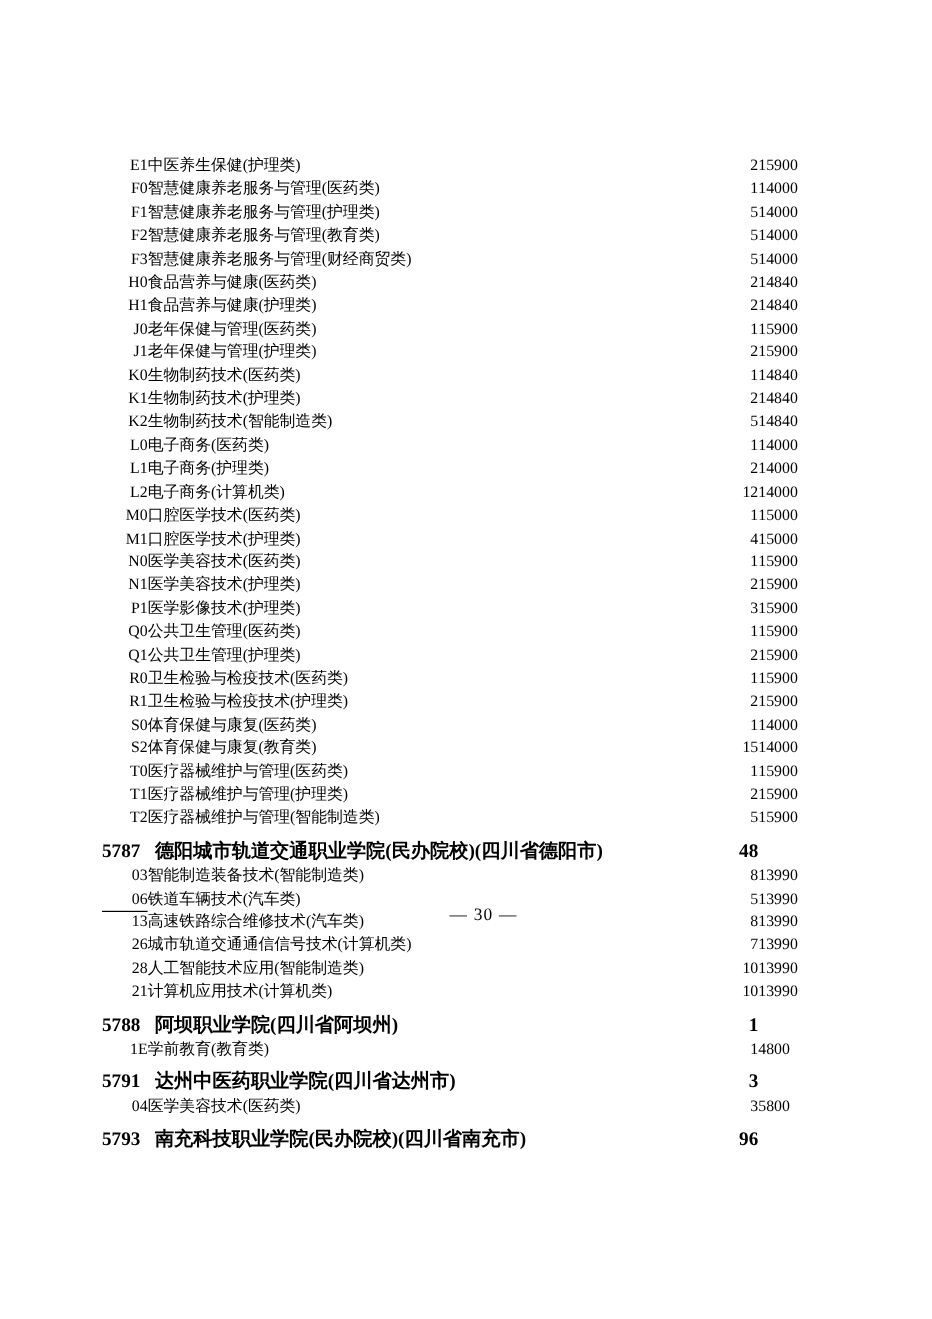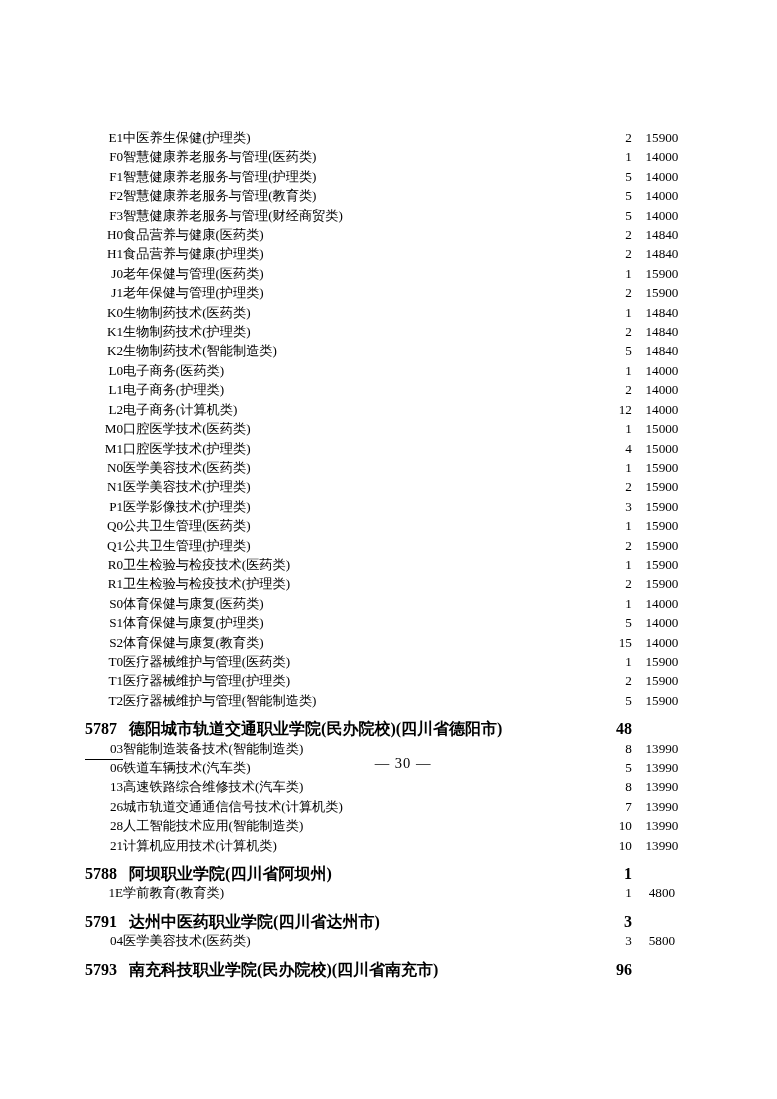--- a/index.html
+++ b/index.html
@@ -46,21 +46,21 @@
     font-family: "Liberation Serif", "DejaVu Serif", serif;
   }
   td.name {
     text-align: left;
   }
   td.count {
     text-align: right;
     padding-right: 6px;
   }
   td.fee {
-    text-align: center;
+    text-align: left;
     padding-right: 0px;
   }
 
   
   tr.school td {
     font-weight: bold;
     font-size: 16px;
   }
   tr.school td.code {
     text-align: left;
@@ -254,26 +254,20 @@
           <td class="count">2</td>
           <td class="fee">15900</td>
         </tr>
         <tr class="major">
           <td class="code">S0</td>
           <td class="name">体育保健与康复(医药类)</td>
           <td class="count">1</td>
           <td class="fee">14000</td>
         </tr>
         <tr class="major">
-          <td class="code">S1</td>
-          <td class="name">体育保健与康复(护理类)</td>
-          <td class="count">5</td>
-          <td class="fee">14000</td>
-        </tr>
-        <tr class="major">
           <td class="code">S2</td>
           <td class="name">体育保健与康复(教育类)</td>
           <td class="count">15</td>
           <td class="fee">14000</td>
         </tr>
         <tr class="major">
           <td class="code">T0</td>
           <td class="name">医疗器械维护与管理(医药类)</td>
           <td class="count">1</td>
           <td class="fee">15900</td>

